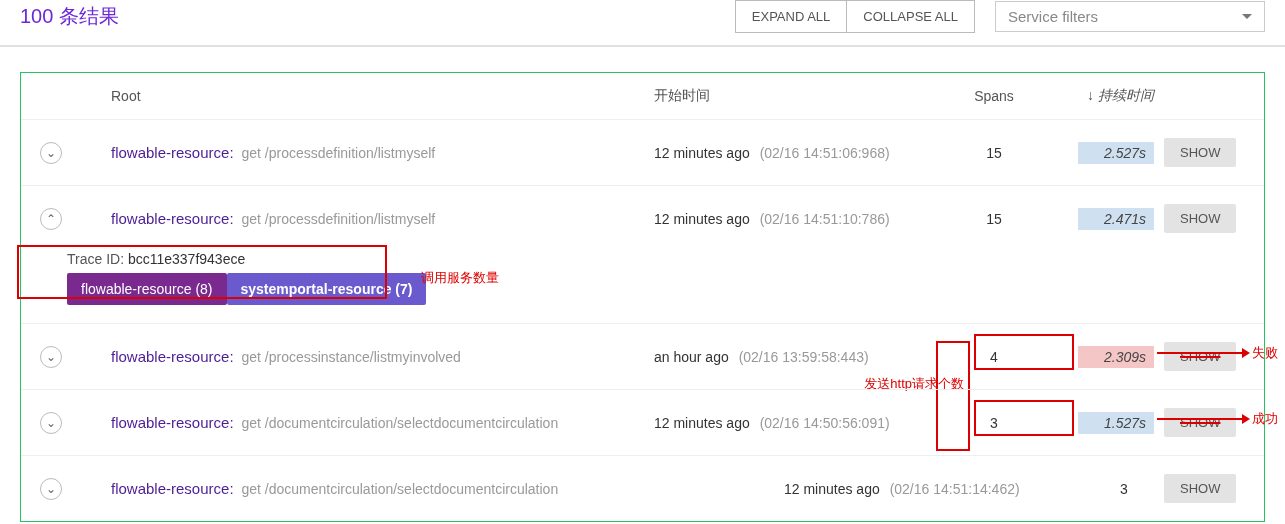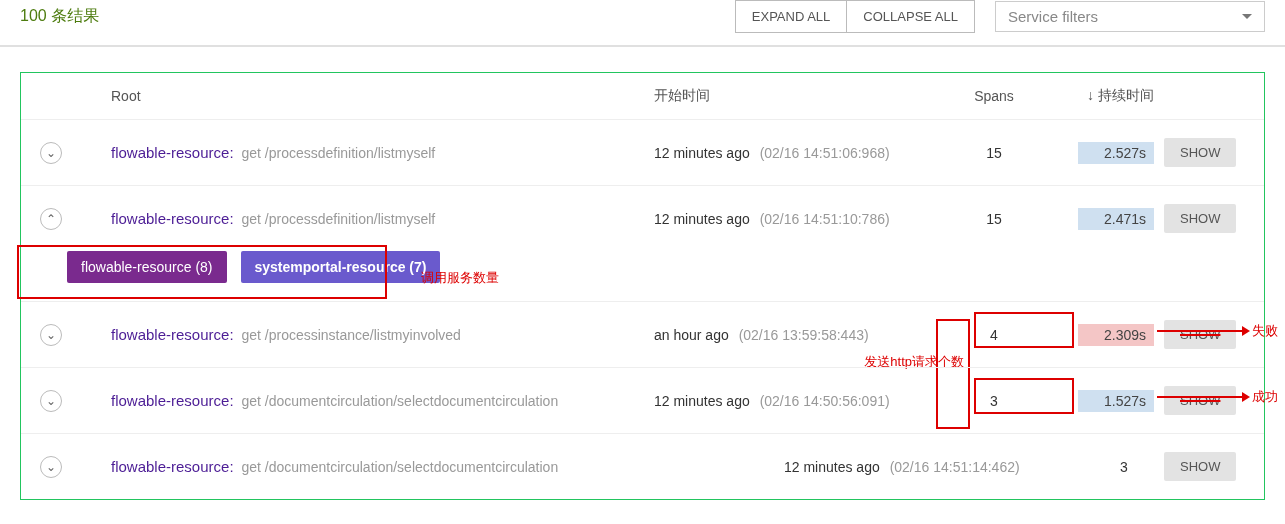--- a/index.html
+++ b/index.html
@@ -1,51 +1,51 @@
 <!DOCTYPE html>
 <html><head>
 <meta charset="utf-8">
 <style>
   * { box-sizing: border-box; margin: 0; padding: 0; }
   body { font-family: -apple-system, BlinkMacSystemFont, "Segoe UI", Arial, sans-serif; font-size: 14px; color: #333; background: #fff; }
 
   .topbar { display: flex; align-items: center; padding: 0 20px 12px 20px; border-bottom: 2px solid #e0e0e0; }
-  .result-count { font-size: 16px; color: #4d7c0f; flex: 1; }
+  .result-count { font-size: 20px; color: #6d28d9; flex: 1; }
   .btn-outline { border: 1px solid #bbb; background: #fff; color: #555; padding: 8px 16px; font-size: 13px; margin-left: -1px; cursor: pointer; font-family: inherit; }
   .btn-outline:first-of-type { margin-left: 0; }
   .service-filter { display: flex; align-items: center; justify-content: space-between; border: 1px solid #ccc; color: #888; padding: 6px 12px; width: 270px; margin-left: 20px; cursor: pointer; font-size: 15px; }
   .caret-down { width: 0; height: 0; border-left: 5px solid transparent; border-right: 5px solid transparent; border-top: 5px solid #777; }
 
   .panel { margin: 25px 20px 12px 20px; border: 1px solid #22c55e; background: #fff; }
   .hdr { display: flex; align-items: center; padding: 14px 0; color: #555; font-size: 14px; }
   .col-toggle { width: 60px; display: flex; justify-content: center; }
   .col-root { flex: 1; padding-left: 30px; }
   .col-start { width: 300px; }
   .col-spans { width: 80px; text-align: center; }
-  .col-dur { width: 130px; text-align: right; padding-right: 10px; }
+  .col-dur { width: 130px; text-align: right; padding-right: 10px; font-style: italic; }
   .col-show { width: 100px; display: flex; justify-content: flex-start; }
 
   .sort-ind::before { content: "↓ "; }
 
   .row { display: flex; align-items: center; padding: 18px 0; border-top: 1px solid #eee; }
   .chev { width: 22px; height: 22px; border: 1px solid #bbb; border-radius: 50%; display: flex; align-items: center; justify-content: center; cursor: pointer; color: #666; font-size: 12px; background: #fff; }
   .svc { color: #4c1d95; font-size: 15px; }
   .op { color: #999; font-size: 14px; margin-left: 4px; }
   .ago { color: #333; }
   .ts { color: #999; margin-left: 6px; }
   .spans-val { color: #333; }
   .dur-bar { display: inline-block; padding: 3px 8px; text-align: right; min-width: 76px; }
   .dur-blue { background: #cfe0f0; color: #444; }
   .dur-red { background: #f4c6c6; color: #444; }
   .btn-show { background: #e3e3e3; color: #555; border: none; padding: 7px 16px; font-size: 13px; cursor: pointer; border-radius: 2px; }
 
   .expanded-block { padding: 0 0 18px 46px; }
   .trace-id-line { color: #333; font-size: 14px; margin-bottom: 6px; }
   .trace-id-line .lbl { color: #555; }
-  .tag-row { display: flex; gap: 14px; align-items: center; }
+  .tag-row { display: flex; align-items: center; }
   .tag { display: inline-block; padding: 8px 14px; font-size: 14px; color: #fff; border-radius: 2px; }
   .tag-purple-dark { background: #7a2a8e; }
   .tag-purple { background: #6a5acd; font-weight: bold; }
 
   
   .annot-box { position: absolute; border: 2px solid #d00; pointer-events: none; }
   .annot-text { position: absolute; color: #d00; font-size: 13px; pointer-events: none; white-space: nowrap; }
   .annot-arrow { position: absolute; height: 2px; background: #d00; }
   .annot-arrow::after { content: ""; position: absolute; right: -8px; top: -4px; border-left: 8px solid #d00; border-top: 5px solid transparent; border-bottom: 5px solid transparent; }
   .strike { text-decoration: line-through; text-decoration-color: #d00; text-decoration-thickness: 2px; }
@@ -108,20 +108,24 @@
       <span class="ts">(02/16 14:51:10:786)</span>
     </div>
     <div class="col-spans"><span class="spans-val">15</span></div>
     <div class="col-dur"><span class="dur-bar dur-blue">2.471s</span></div>
     <div class="col-show">
         <button class="btn-show">SHOW</button>
       </div>
   </div>
 
   <div class="expanded-block rel">
+    <div class="trace-id-line">
+      <span class="lbl">Trace ID:</span>
+      <span>bcc11e337f943ece</span>
+    </div>
     <div class="tag-row">
       <span class="tag tag-purple-dark">flowable-resource (8)</span>
       <span class="tag tag-purple">systemportal-resource (7)</span>
     </div>
 
     <div class="annot-box" style="left:-4px; top:-6px; width:370px; height:54px;"></div>
     <div class="annot-text" style="left:400px; top:18px;">调用服务数量</div>
   </div>
 
   <div class="row rel">

